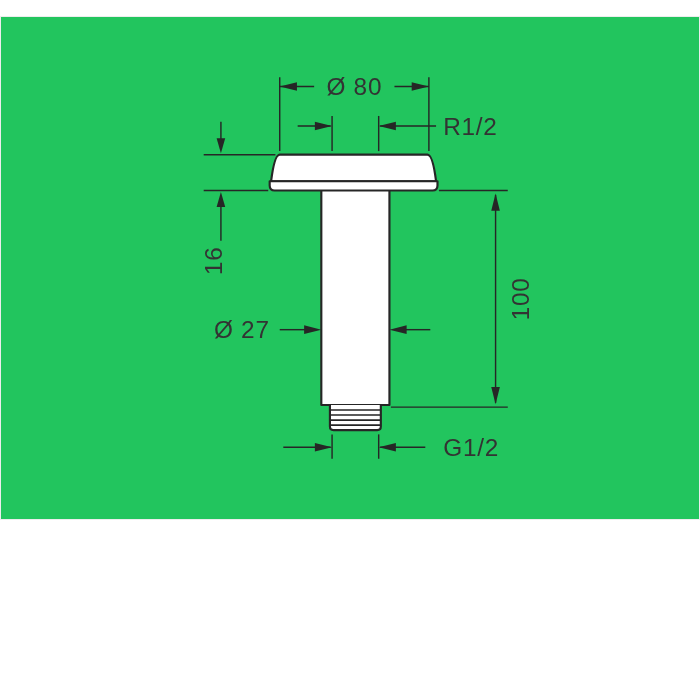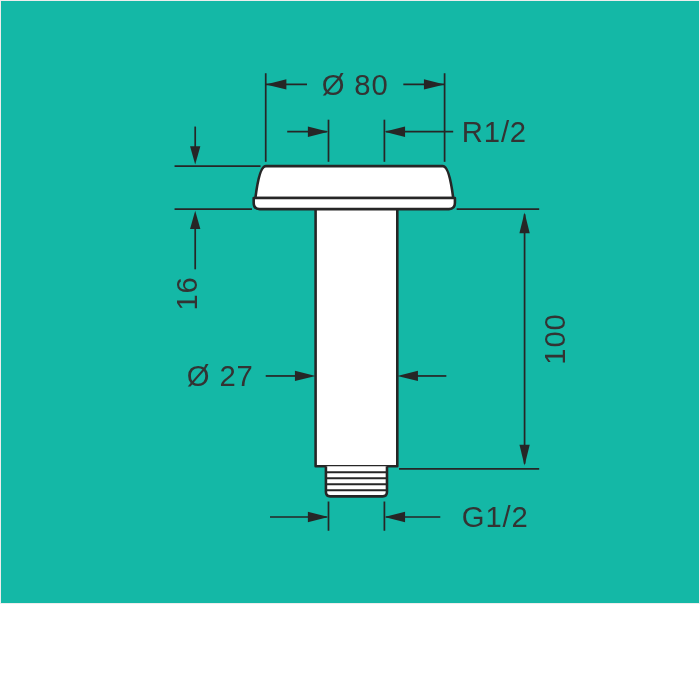--- a/index.html
+++ b/index.html
@@ -3,25 +3,26 @@
 <meta charset="utf-8">
 <style>
   html, body {
     margin: 0;
     padding: 0;
     background: #ffffff;
   }
   .stage {
     position: relative;
     width: 700px;
-    height: 604px;
+    height: 504px;
     box-sizing: border-box;
-    background: #14b8a6;
+    background: #22c55e;
     border: 1px solid #ededed;
     font-family: "Liberation Sans", "DejaVu Sans", sans-serif;
+    margin-top: 16px;
   }
   svg.drawing {
     position: absolute;
     inset: 0;
     width: 100%;
     height: 100%;
   }
   .fixture-line {
     stroke: #262626;
     stroke-width: 3;

